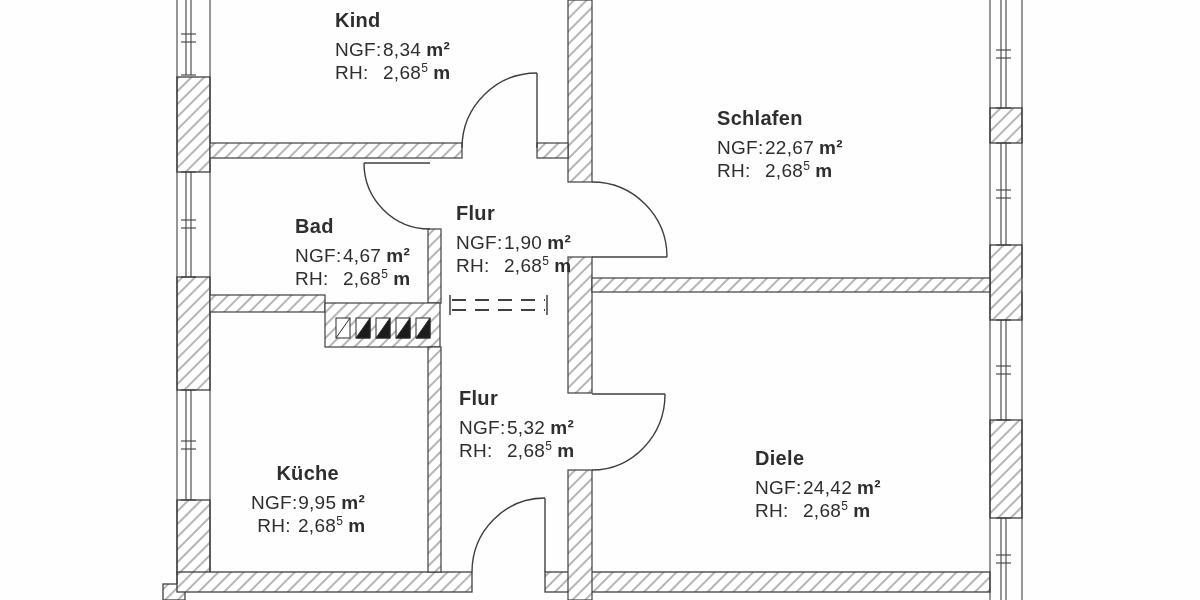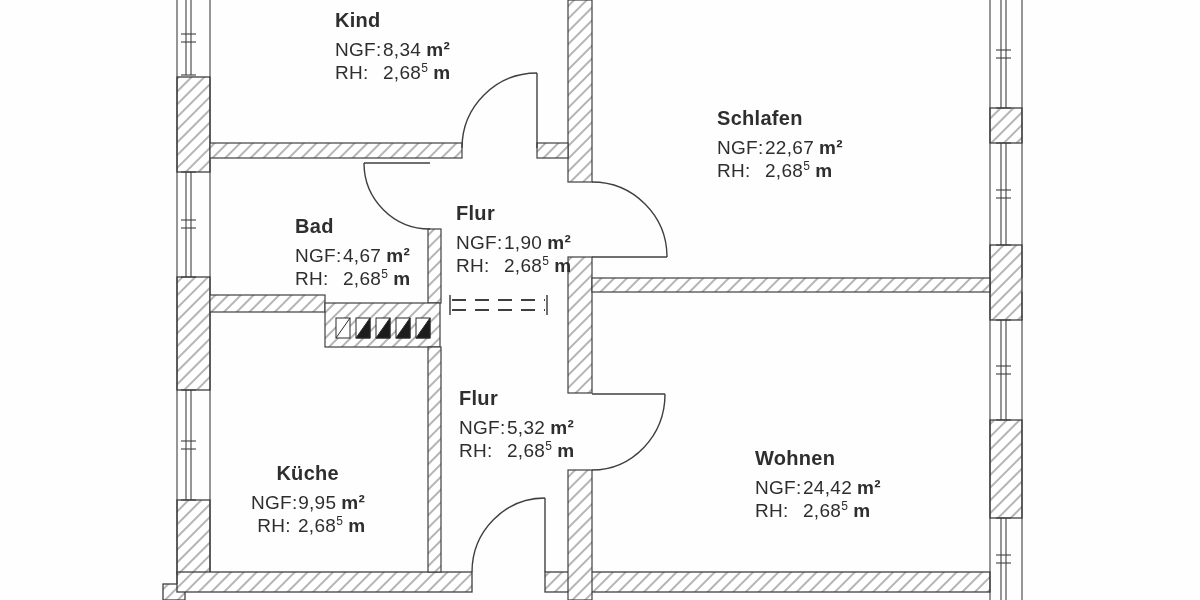--- a/index.html
+++ b/index.html
@@ -226,18 +226,18 @@
     <div class="row"><span class="lab">RH:</span><span>2,68</span><sup>5</sup><span class="unit">m</span></div>
   </div>
 
   <div class="room r-kueche">
     <div class="name">Küche</div>
     <div class="row"><span class="lab">NGF:</span><span>9,95</span><span class="unit">m²</span></div>
     <div class="row"><span class="lab">RH:</span><span>2,68</span><sup>5</sup><span class="unit">m</span></div>
   </div>
 
   <div class="room r-wohnen">
-    <div class="name">Wohnen</div>
+    <div class="name">Diele</div>
     <div class="row"><span class="lab">NGF:</span><span>24,42</span><span class="unit">m²</span></div>
     <div class="row"><span class="lab">RH:</span><span>2,68</span><sup>5</sup><span class="unit">m</span></div>
   </div>
 
 </div>
 
 </body></html>

